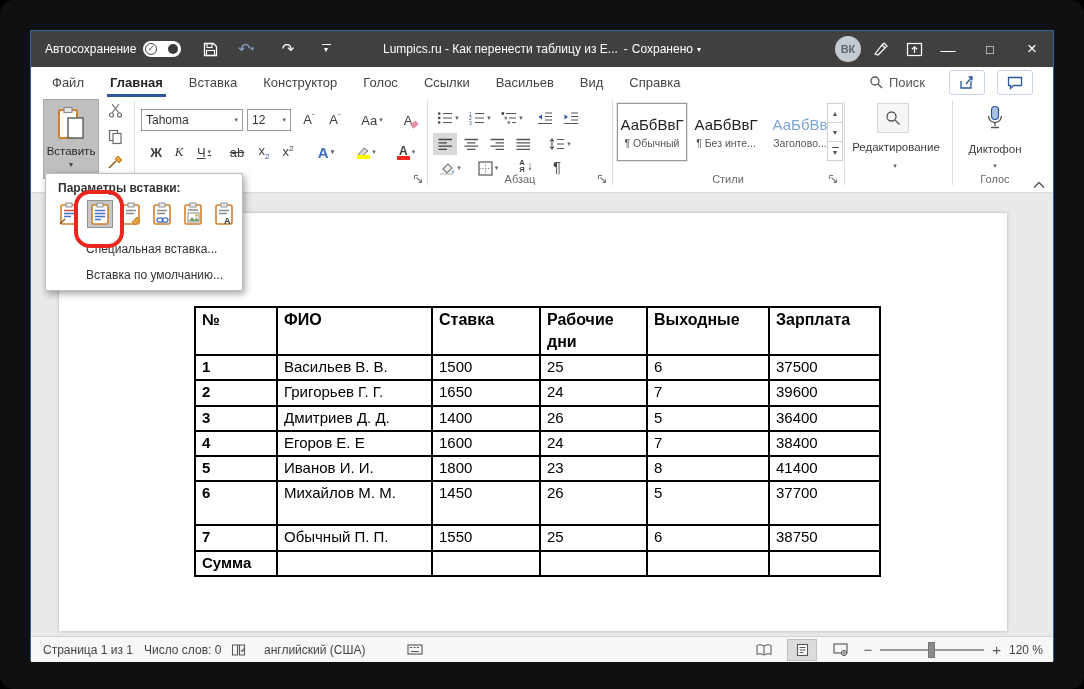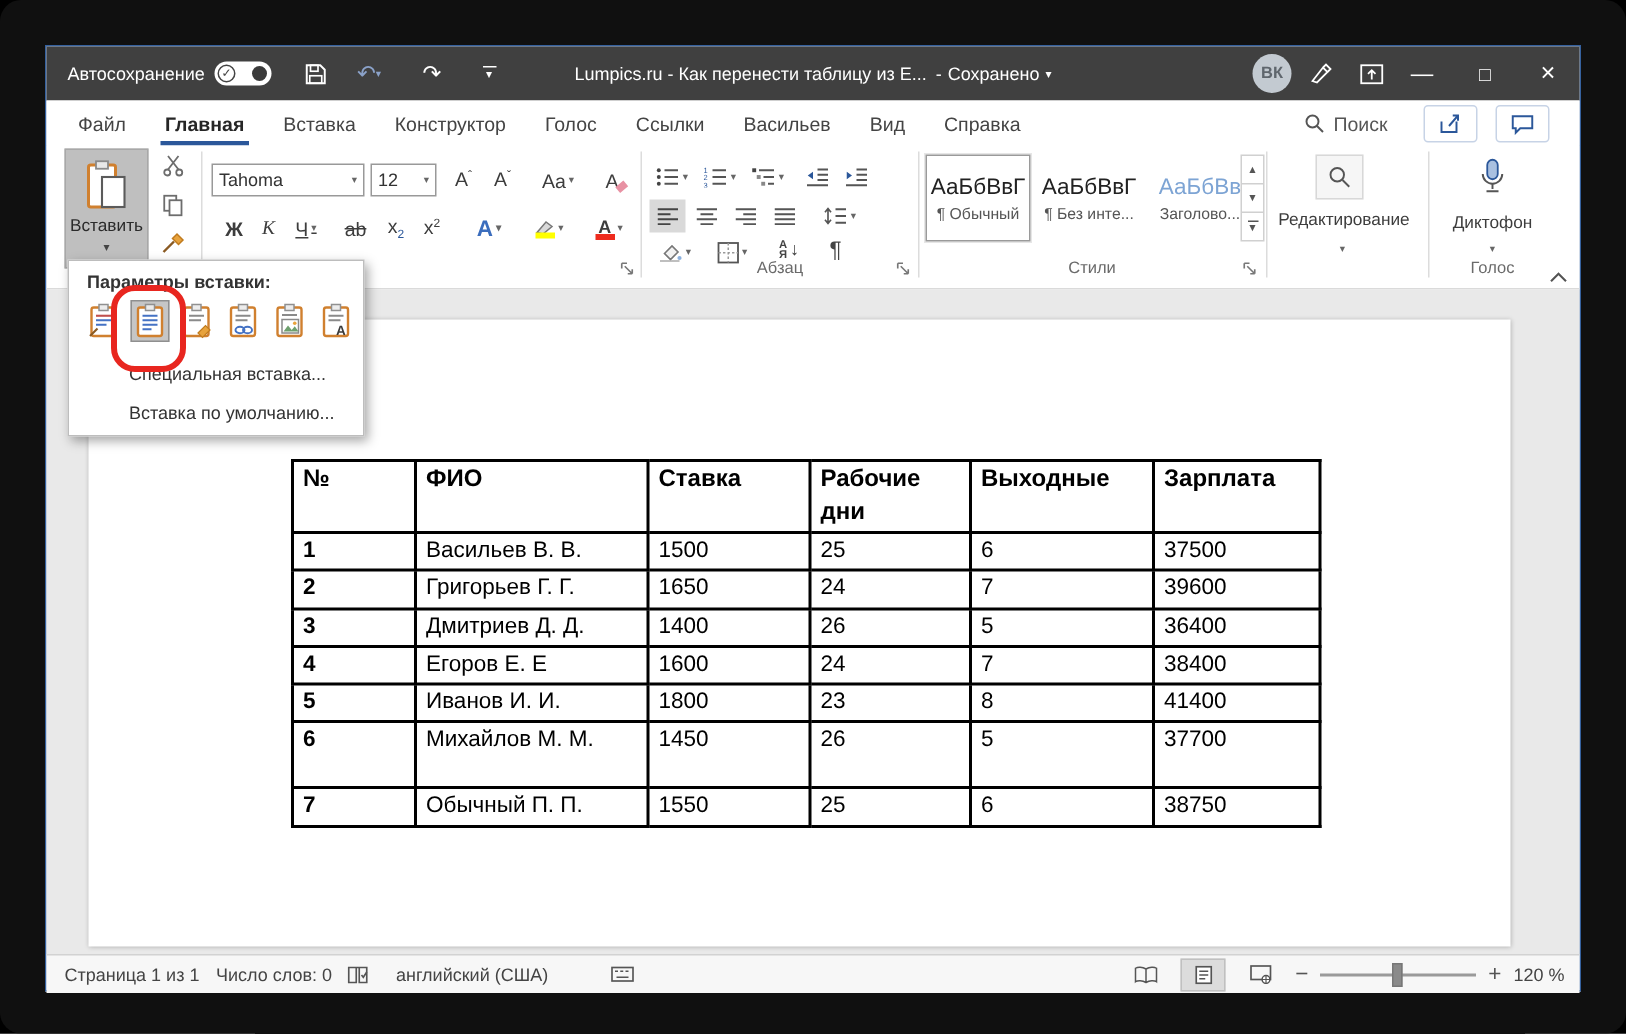--- a/index.html
+++ b/index.html
@@ -522,20 +522,28 @@
                 <td>37700</td>
               </tr>
               <tr>
                 <td class="c0">7</td>
                 <td>Обычный П. П.</td>
                 <td>1550</td>
                 <td>25</td>
                 <td>6</td>
                 <td>38750</td>
               </tr>
+              <tr>
+                <td class="c0">Сумма</td>
+                <td></td>
+                <td></td>
+                <td></td>
+                <td></td>
+                <td></td>
+              </tr>
             </tbody>
         </table>
       </div>
     </div>
 
     <div class="popup">
       <div class="popup-title">Параметры вставки:</div>
       <div class="popt-row">
         <div class="popt">
           <svg width="22" height="24" viewBox="0 0 22 24">

